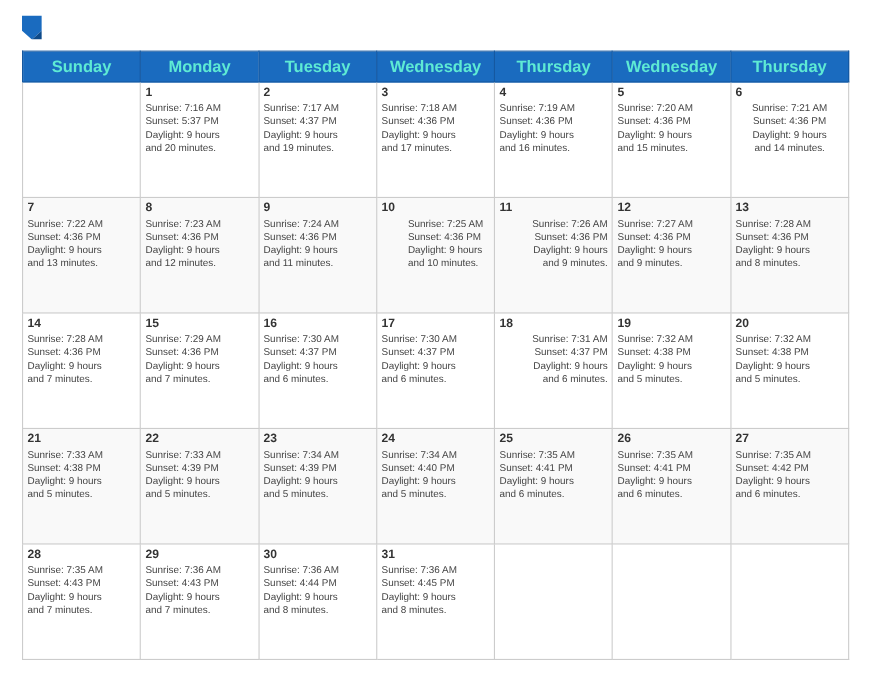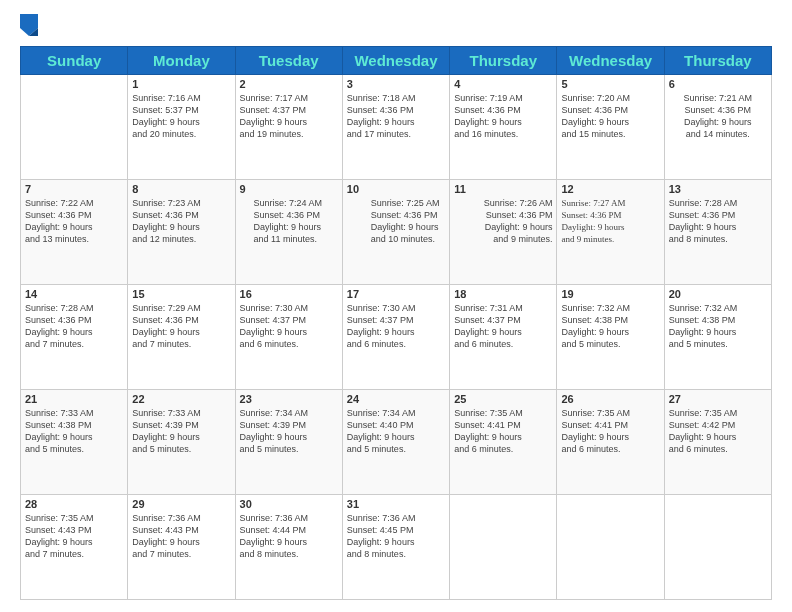--- a/index.html
+++ b/index.html
@@ -191,42 +191,42 @@
           </td>
           <td class="row-shade">
             <div class="day-num">8</div>
             <div class="day-info" style="white-space: pre-line;">Sunrise: 7:23 AM
 Sunset: 4:36 PM
 Daylight: 9 hours
 and 12 minutes.</div>
           </td>
           <td class="row-shade">
             <div class="day-num">9</div>
-            <div class="day-info" style="white-space: pre-line; margin-left: 14px;">Sunrise: 7:24 AM
+            <div class="day-info" style="white-space: pre-line;">Sunrise: 7:24 AM
 Sunset: 4:36 PM
 Daylight: 9 hours
 and 11 minutes.</div>
           </td>
           <td class="row-shade">
             <div class="day-num">10</div>
             <div class="day-info" style="white-space: pre-line; margin-left: 24px;">Sunrise: 7:25 AM
 Sunset: 4:36 PM
 Daylight: 9 hours
 and 10 minutes.</div>
           </td>
           <td class="row-shade">
             <div class="day-num">11</div>
             <div class="day-info" style="white-space: pre-line; text-align: right;">Sunrise: 7:26 AM
 Sunset: 4:36 PM
 Daylight: 9 hours
 and 9 minutes.</div>
           </td>
           <td class="row-shade">
             <div class="day-num">12</div>
-            <div class="day-info" style="white-space: pre-line; font-family: Liberation Serif, serif;">Sunrise: 7:27 AM
+            <div class="day-info" style="white-space: pre-line;">Sunrise: 7:27 AM
 Sunset: 4:36 PM
 Daylight: 9 hours
 and 9 minutes.</div>
           </td>
           <td class="row-shade">
             <div class="day-num">13</div>
             <div class="day-info" style="white-space: pre-line;">Sunrise: 7:28 AM
 Sunset: 4:36 PM
 Daylight: 9 hours
 and 8 minutes.</div>
@@ -256,21 +256,21 @@
           </td>
           <td>
             <div class="day-num">17</div>
             <div class="day-info" style="white-space: pre-line;">Sunrise: 7:30 AM
 Sunset: 4:37 PM
 Daylight: 9 hours
 and 6 minutes.</div>
           </td>
           <td>
             <div class="day-num">18</div>
-            <div class="day-info" style="white-space: pre-line;">Sunrise: 7:31 AM
+            <div class="day-info" style="white-space: pre-line; text-align: right;">Sunrise: 7:31 AM
 Sunset: 4:37 PM
 Daylight: 9 hours
 and 6 minutes.</div>
           </td>
           <td>
             <div class="day-num">19</div>
             <div class="day-info" style="white-space: pre-line;">Sunrise: 7:32 AM
 Sunset: 4:38 PM
 Daylight: 9 hours
 and 5 minutes.</div>

